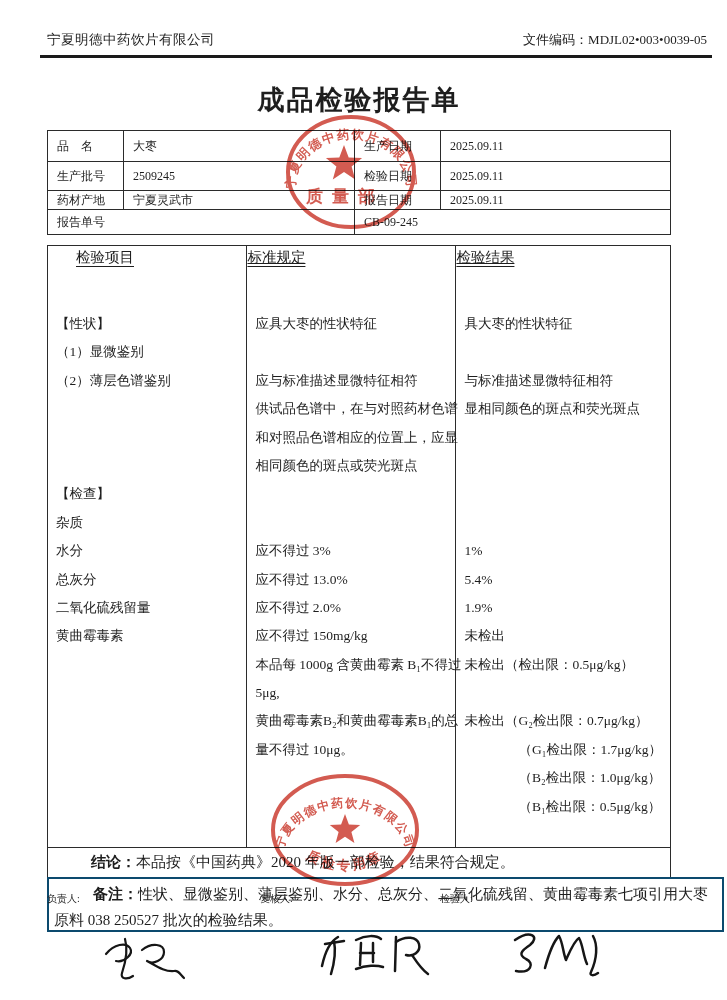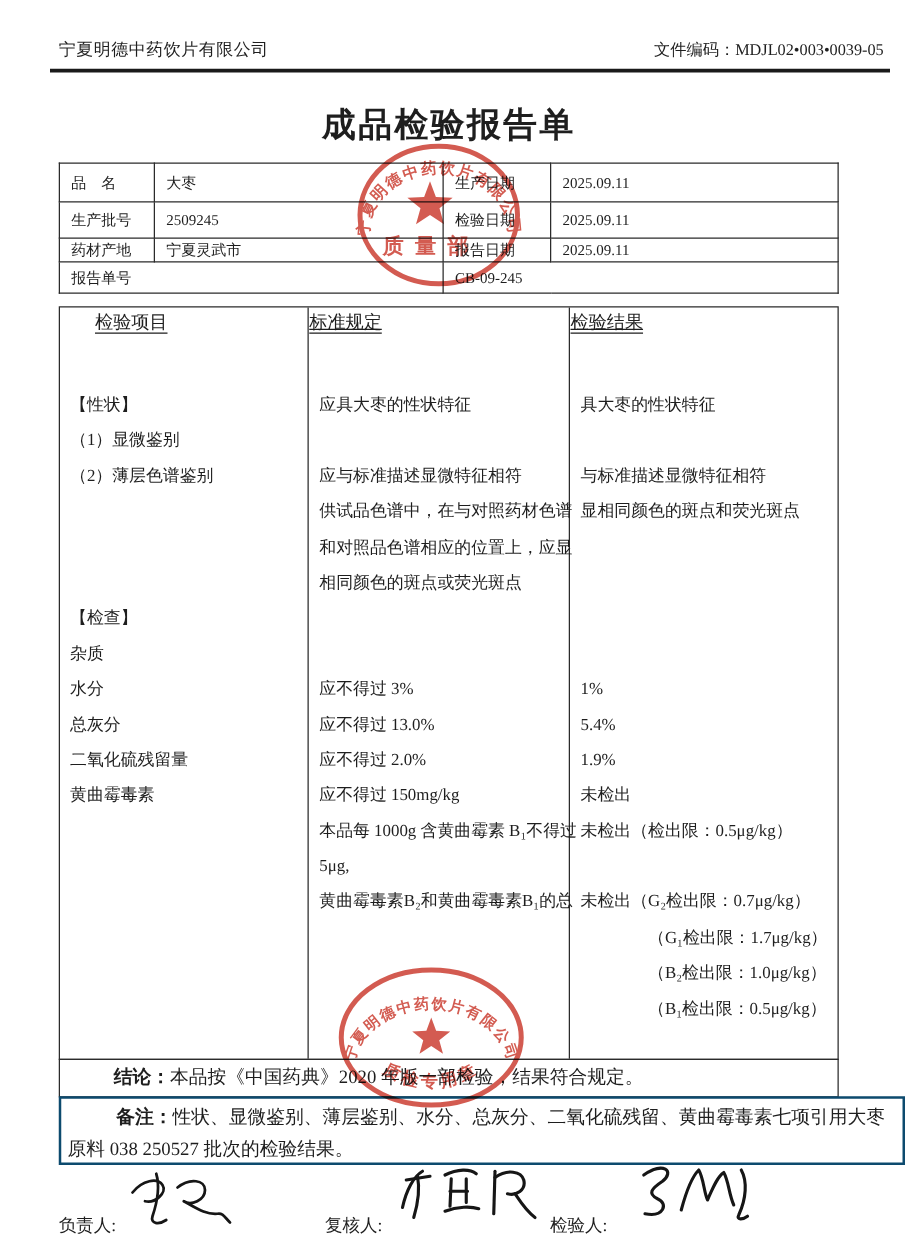--- a/index.html
+++ b/index.html
@@ -30,21 +30,21 @@
   .mline{height:28.4px;line-height:28.4px;padding:0 8px;font-size:13.5px;white-space:nowrap;overflow:visible;}
   .mline.indent{padding-left:62px;}
   
   .crow{left:47px;top:847px;width:624px;height:31px;border:1px solid #2b2b2b;box-sizing:border-box;
         line-height:29px;font-size:15px;padding-left:43px;}
   .rrow{left:47px;top:877px;width:677px;height:55px;border:2px solid #0c4a6e;box-sizing:border-box;
         font-size:15px;line-height:26px;padding:2px 8px 0 5px;}
   .rrow p{margin:0;text-indent:2.6em;}
   .blabel{font-weight:700;}
   
-  .sig-label{top:972px;font-size:14px;}
+  .sig-label{top:892px;font-size:10px;}
   .sig svg{display:block;}
   .sig path{fill:none;stroke:#161616;stroke-linecap:round;stroke-linejoin:round;}
   
   .stamp{mix-blend-mode:multiply;opacity:.82;}
   .stamp text{font-family:"Liberation Serif","DejaVu Serif",serif;font-weight:700;}
 </style>
 </head>
 <body>
 
 <div class="abs co-name">宁夏明德中药饮片有限公司</div>
@@ -119,20 +119,21 @@
         <div class="mline">相同颜色的斑点或荧光斑点</div>
         <div class="mline"></div>
         <div class="mline"></div>
         <div class="mline">应不得过 3%</div>
         <div class="mline">应不得过 13.0%</div>
         <div class="mline">应不得过 2.0%</div>
         <div class="mline">应不得过 150mg/kg</div>
         <div class="mline">本品每 1000g 含黄曲霉素 B₁不得过</div>
         <div class="mline">5μg,</div>
         <div class="mline">黄曲霉毒素B₂和黄曲霉毒素B₁的总</div>
+        <div class="mline">量不得过 10μg。</div>
         <div class="mline"></div>
       </div>
   </div>
   <div class="mcol mcol3">
     <div class="mhead center"><span>检验结果</span></div>
     <div class="mlines">
         <div class="mline">具大枣的性状特征</div>
         <div class="mline"></div>
         <div class="mline">与标准描述显微特征相符</div>
         <div class="mline">显相同颜色的斑点和荧光斑点</div>

